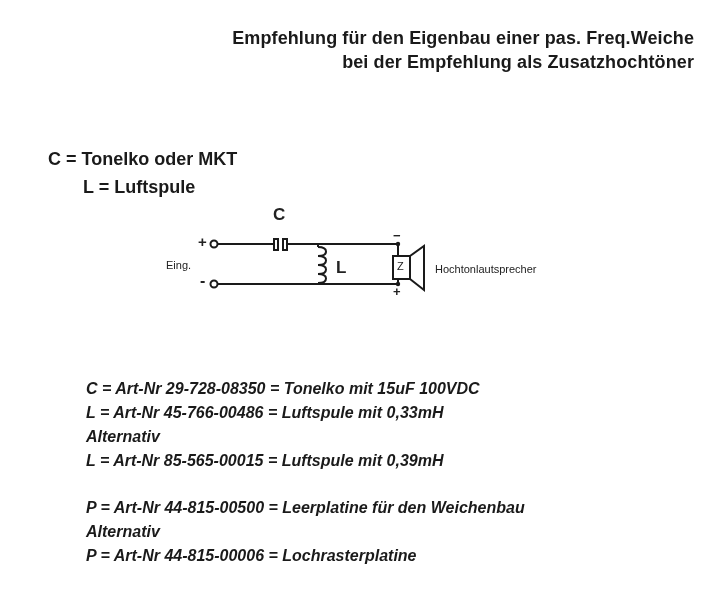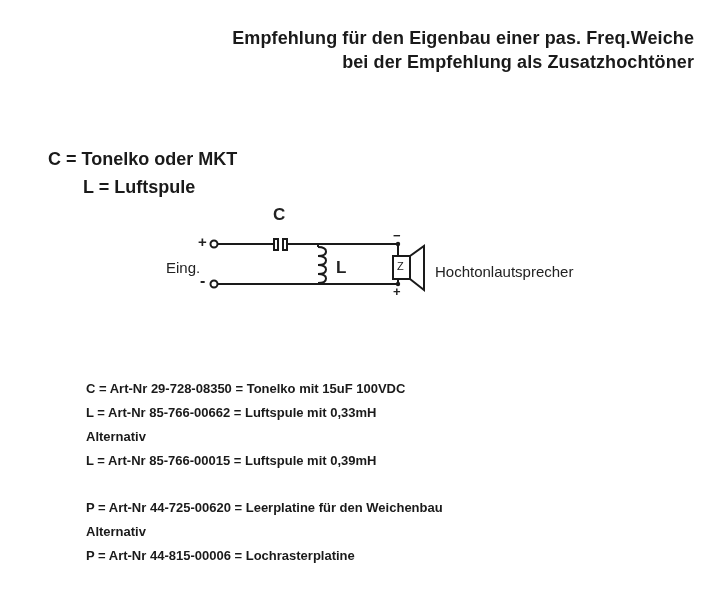--- a/index.html
+++ b/index.html
@@ -23,26 +23,27 @@
     width: 694px;
     text-align: right;
     letter-spacing: 0.1px;
   }
   .legend {
     font-weight: bold;
     font-size: 18px;
   }
   .parts {
     font-weight: bold;
-    font-size: 13px;
+    font-size: 16px;
     left: 86px;
     line-height: 24px;
+    font-style: italic;
   }
   .schem-label {
-    font-size: 15px;
+    font-size: 11px;
     color: #222;
     font-weight: normal;
   }
   .schem-big {
     font-size: 17px;
     font-weight: bold;
     color: #222;
   }
   svg.schematic {
     position: absolute;
@@ -97,18 +98,18 @@
 <div class="abs schem-big" style="left:336px; top:258px;">L</div>
 <div class="abs schem-label" style="left:166px; top:259px;">Eing.</div>
 <div class="abs schem-big" style="left:198px; top:233px; font-size:15px;">+</div>
 <div class="abs schem-big" style="left:200px; top:272px; font-size:16px;">-</div>
 <div class="abs schem-label" style="left:397px; top:260px; font-size:11px;">Z</div>
 <div class="abs schem-big" style="left:393px; top:228px; font-size:13px;">−</div>
 <div class="abs schem-big" style="left:393px; top:284px; font-size:13px;">+</div>
 <div class="abs schem-label" style="left:435px; top:263px;text-align:right;">Hochtonlautsprecher</div>
 
 <div class="abs parts" style="top:377px;">C = Art-Nr 29-728-08350 = Tonelko mit 15uF 100VDC</div>
-<div class="abs parts" style="top:401px;">L = Art-Nr 85-766-00662 = Luftspule mit 0,33mH</div>
+<div class="abs parts" style="top:401px;">L = Art-Nr 45-766-00486 = Luftspule mit 0,33mH</div>
 <div class="abs parts" style="top:425px;">Alternativ</div>
-<div class="abs parts" style="top:449px;">L = Art-Nr 85-766-00015 = Luftspule mit 0,39mH</div>
-<div class="abs parts" style="top:496px;">P = Art-Nr 44-725-00620 = Leerplatine für den Weichenbau</div>
+<div class="abs parts" style="top:449px;">L = Art-Nr 85-565-00015 = Luftspule mit 0,39mH</div>
+<div class="abs parts" style="top:496px;">P = Art-Nr 44-815-00500 = Leerplatine für den Weichenbau</div>
 <div class="abs parts" style="top:520px;">Alternativ</div>
 <div class="abs parts" style="top:544px;">P = Art-Nr 44-815-00006 = Lochrasterplatine</div>
 
 </body></html>

